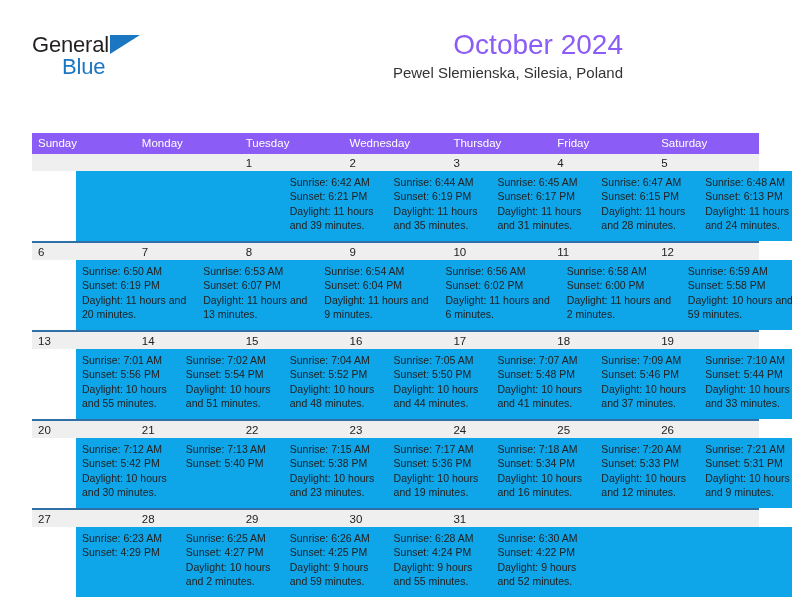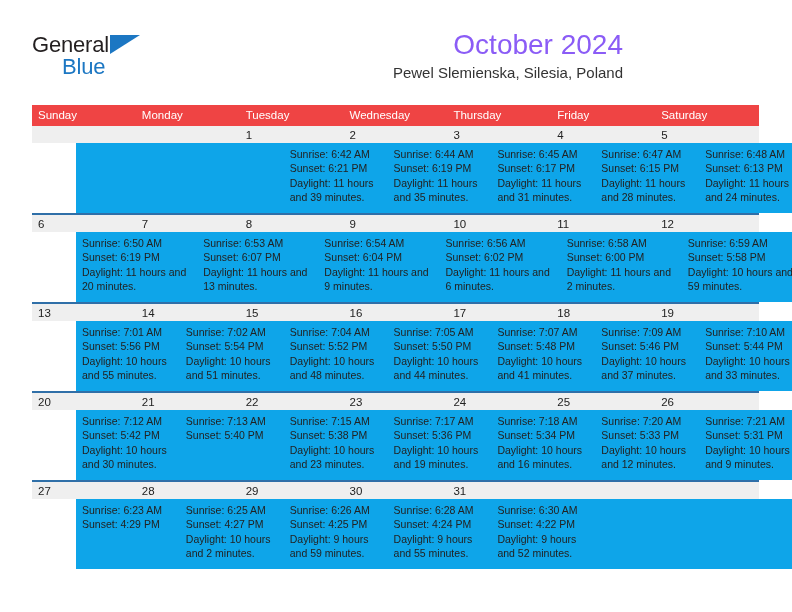--- a/index.html
+++ b/index.html
@@ -87,21 +87,22 @@
     position: absolute;
     left: 32px;
     top: 105px;
     width: 727px;
   }
   .cal-row {
     display: flex;
     width: 100%;
   }
   .head-row {
-    background: #ef4444;
+    background: #8b5cf6;
+    margin-top: 28px;
   }
   .head-cell {
     flex: 1 1 0;
     box-sizing: border-box;
     padding: 5px 0 5px 6px;
     font-size: 11.5px;
     color: #ffffff;
     height: 21px;
     line-height: 11px;
     overflow: hidden;

